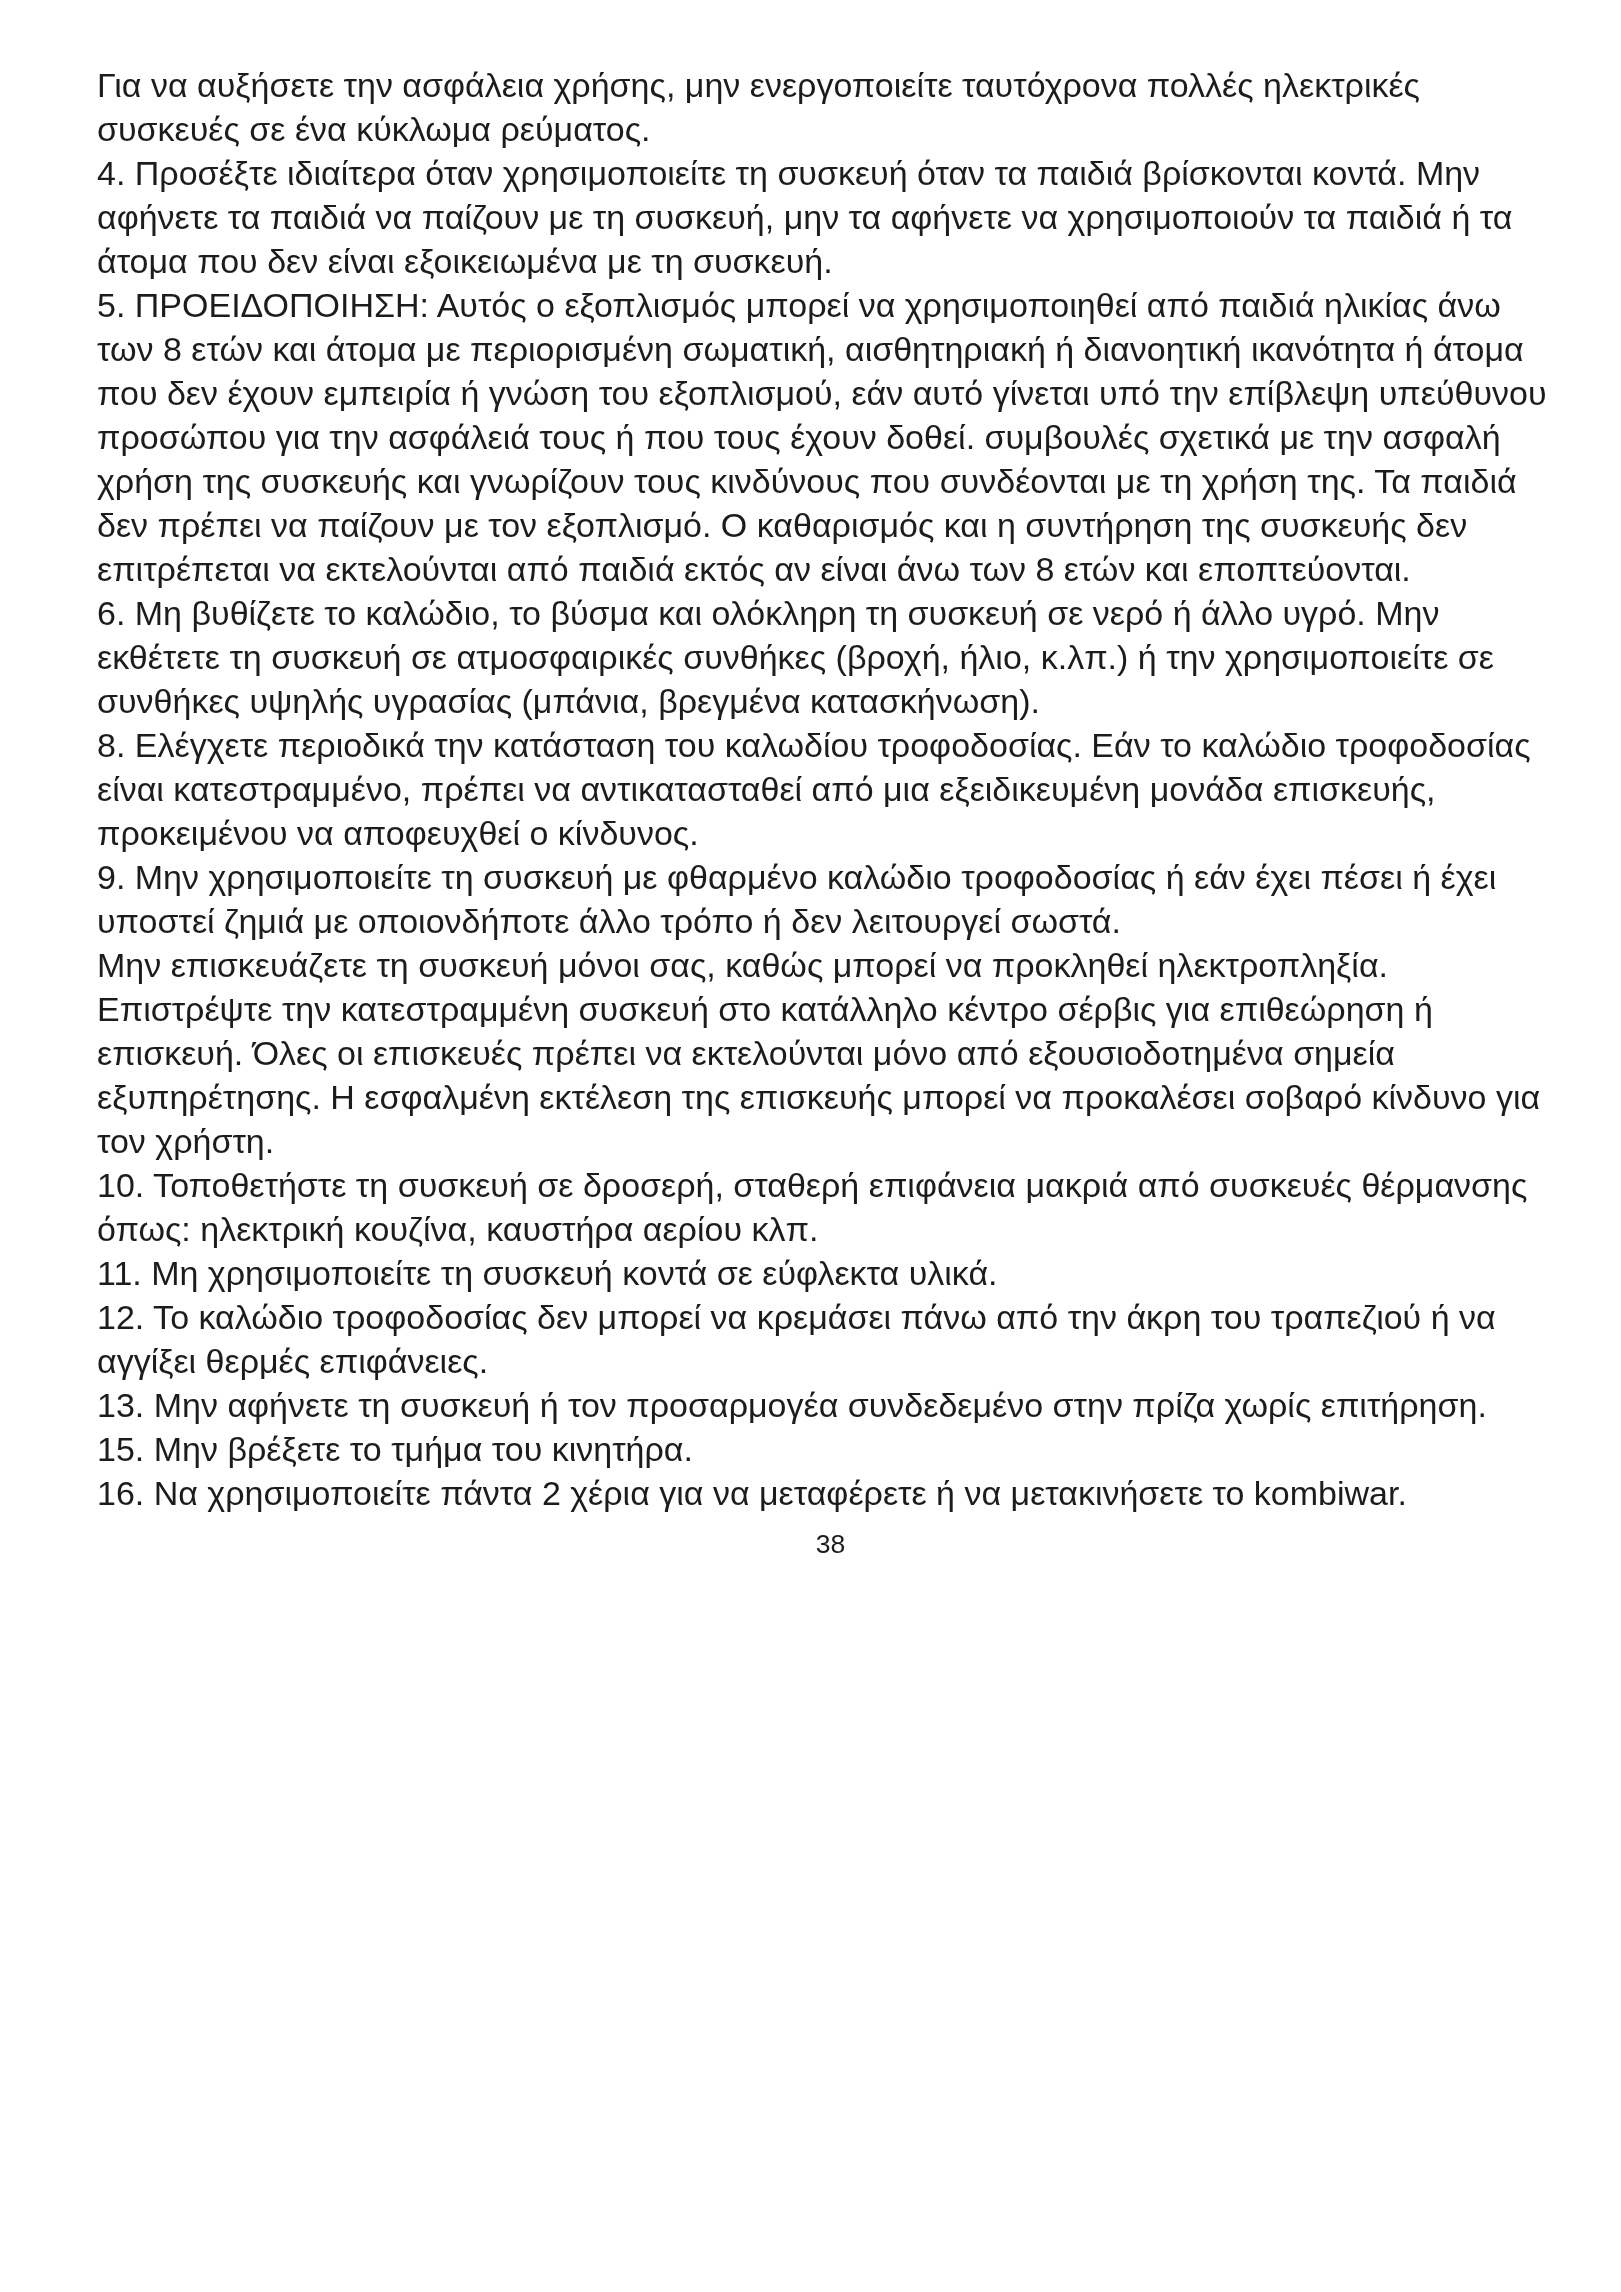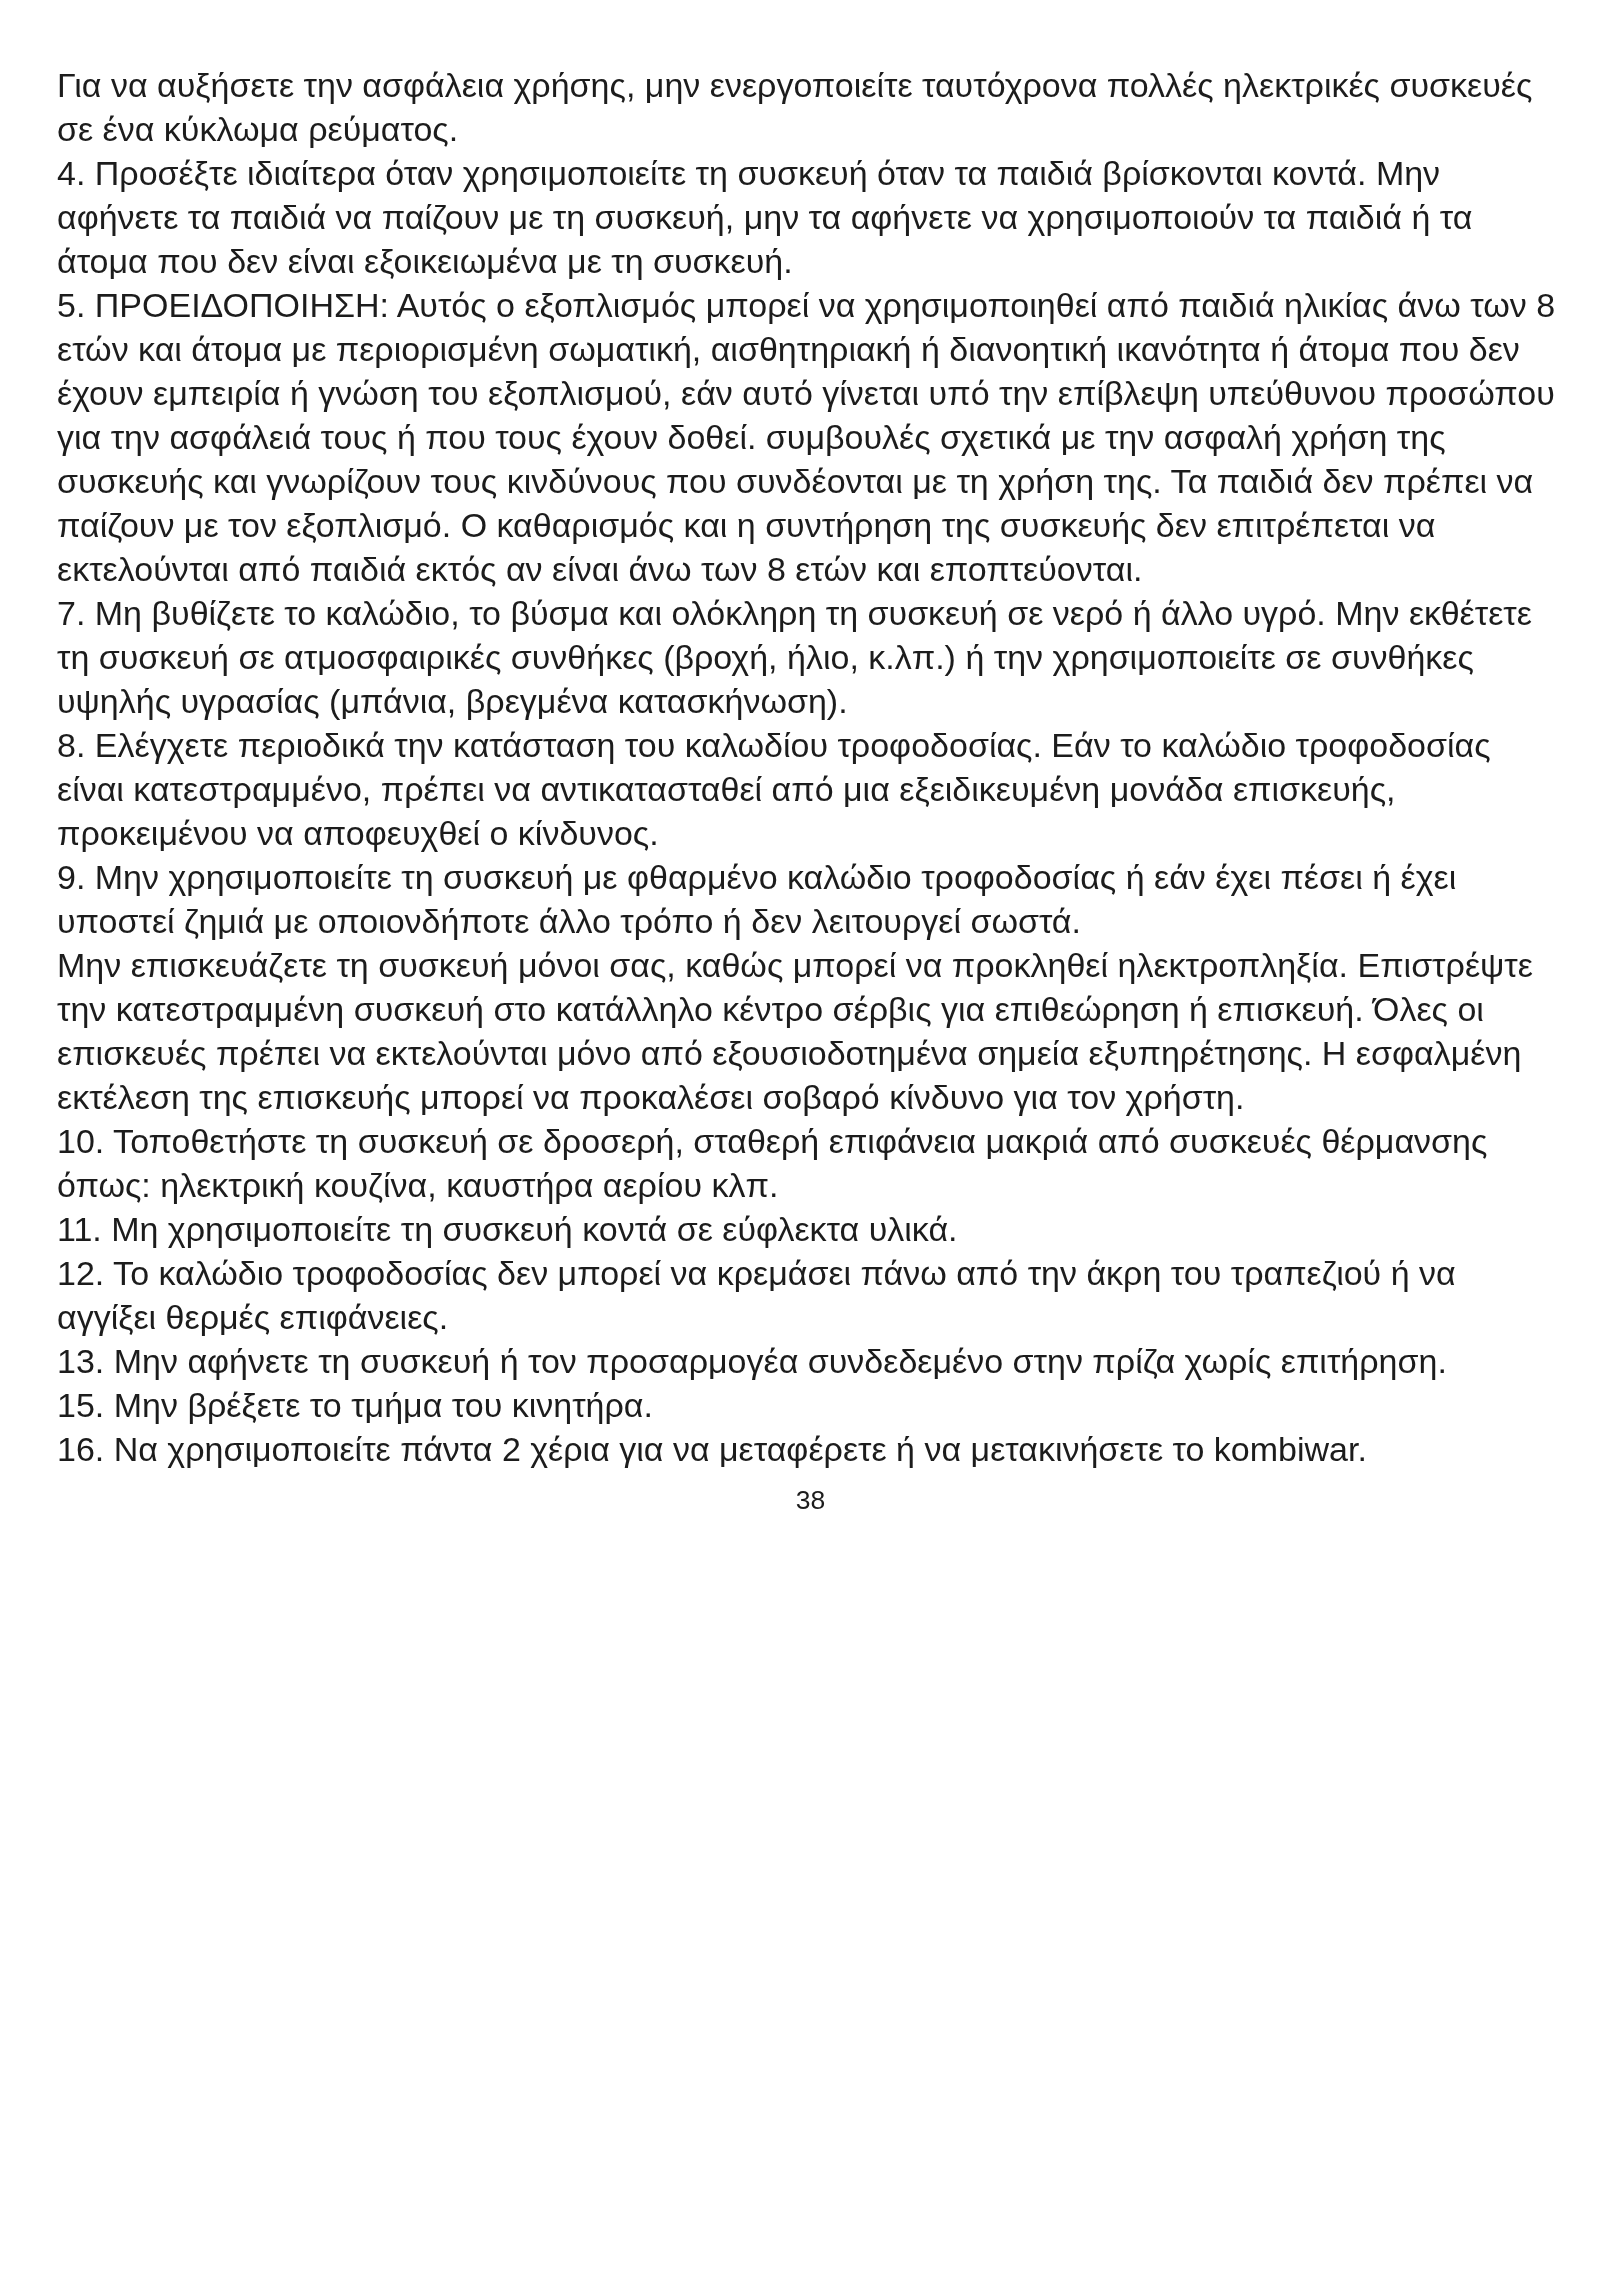--- a/index.html
+++ b/index.html
@@ -5,20 +5,21 @@
   * { margin: 0; padding: 0; box-sizing: border-box; }
   html, body { background: #ffffff; }
   .page {
     width: 1621px;
     height: 2293px;
     background: #ffffff;
     font-family: "Liberation Sans", sans-serif;
     color: #1c1c1c;
     position: relative;
     overflow: hidden;
+    padding-left: 40px;
   }
   .content {
     padding: 63px 57px 0 57px;
   }
   .para {
     font-size: 34px;
     line-height: 44px;
     white-space: pre-line;
     text-align: left;
   }
@@ -35,21 +36,21 @@
 </style>
 </head>
 <body>
 
 <div class="page">
   <div class="content">
     <div id="paragraphs">
         <p class="para">Για να αυξήσετε την ασφάλεια χρήσης, μην ενεργοποιείτε ταυτόχρονα πολλές ηλεκτρικές συσκευές σε ένα κύκλωμα ρεύματος.</p>
         <p class="para">4. Προσέξτε ιδιαίτερα όταν χρησιμοποιείτε τη συσκευή όταν τα παιδιά βρίσκονται κοντά. Μην αφήνετε τα παιδιά να παίζουν με τη συσκευή, μην τα αφήνετε να χρησιμοποιούν τα παιδιά ή τα άτομα που δεν είναι εξοικειωμένα με τη συσκευή.</p>
         <p class="para bold">5. ΠΡΟΕΙΔΟΠΟΙΗΣΗ: Αυτός ο εξοπλισμός μπορεί να χρησιμοποιηθεί από παιδιά ηλικίας άνω των 8 ετών και άτομα με περιορισμένη σωματική, αισθητηριακή ή διανοητική ικανότητα ή άτομα που δεν έχουν εμπειρία ή γνώση του εξοπλισμού, εάν αυτό γίνεται υπό την επίβλεψη υπεύθυνου προσώπου για την ασφάλειά τους ή που τους έχουν δοθεί. συμβουλές σχετικά με την ασφαλή χρήση της συσκευής και γνωρίζουν τους κινδύνους που συνδέονται με τη χρήση της. Τα παιδιά δεν πρέπει να παίζουν με τον εξοπλισμό. Ο καθαρισμός και η συντήρηση της συσκευής δεν επιτρέπεται να εκτελούνται από παιδιά εκτός αν είναι άνω των 8 ετών και εποπτεύονται.</p>
-        <p class="para">7. Μη βυθίζετε το καλώδιο, το βύσμα και ολόκληρη τη συσκευή σε νερό ή άλλο υγρό. Μην εκθέτετε τη συσκευή σε ατμοσφαιρικές συνθήκες (βροχή, ήλιο, κ.λπ.) ή την χρησιμοποιείτε σε συνθήκες υψηλής υγρασίας (μπάνια, βρεγμένα κατασκήνωση).</p>
+        <p class="para">6. Μη βυθίζετε το καλώδιο, το βύσμα και ολόκληρη τη συσκευή σε νερό ή άλλο υγρό. Μην εκθέτετε τη συσκευή σε ατμοσφαιρικές συνθήκες (βροχή, ήλιο, κ.λπ.) ή την χρησιμοποιείτε σε συνθήκες υψηλής υγρασίας (μπάνια, βρεγμένα κατασκήνωση).</p>
         <p class="para">8. Ελέγχετε περιοδικά την κατάσταση του καλωδίου τροφοδοσίας. Εάν το καλώδιο τροφοδοσίας είναι κατεστραμμένο, πρέπει να αντικατασταθεί από μια εξειδικευμένη μονάδα επισκευής, προκειμένου να αποφευχθεί ο κίνδυνος.</p>
         <p class="para">9. Μην χρησιμοποιείτε τη συσκευή με φθαρμένο καλώδιο τροφοδοσίας ή εάν έχει πέσει ή έχει υποστεί ζημιά με οποιονδήποτε άλλο τρόπο ή δεν λειτουργεί σωστά.
 Μην επισκευάζετε τη συσκευή μόνοι σας, καθώς μπορεί να προκληθεί ηλεκτροπληξία. Επιστρέψτε την κατεστραμμένη συσκευή στο κατάλληλο κέντρο σέρβις για επιθεώρηση ή επισκευή. Όλες οι επισκευές πρέπει να εκτελούνται μόνο από εξουσιοδοτημένα σημεία εξυπηρέτησης. Η εσφαλμένη εκτέλεση της επισκευής μπορεί να προκαλέσει σοβαρό κίνδυνο για τον χρήστη.</p>
         <p class="para">10. Τοποθετήστε τη συσκευή σε δροσερή, σταθερή επιφάνεια μακριά από συσκευές θέρμανσης όπως: ηλεκτρική κουζίνα, καυστήρα αερίου κλπ.</p>
         <p class="para">11. Μη χρησιμοποιείτε τη συσκευή κοντά σε εύφλεκτα υλικά.</p>
         <p class="para">12. Το καλώδιο τροφοδοσίας δεν μπορεί να κρεμάσει πάνω από την άκρη του τραπεζιού ή να αγγίξει θερμές επιφάνειες.</p>
         <p class="para">13. Μην αφήνετε τη συσκευή ή τον προσαρμογέα συνδεδεμένο στην πρίζα χωρίς επιτήρηση.</p>
         <p class="para">15. Μην βρέξετε το τμήμα του κινητήρα.</p>
         <p class="para">16. Να χρησιμοποιείτε πάντα 2 χέρια για να μεταφέρετε ή να μετακινήσετε το kombiwar.</p>
       </div>

